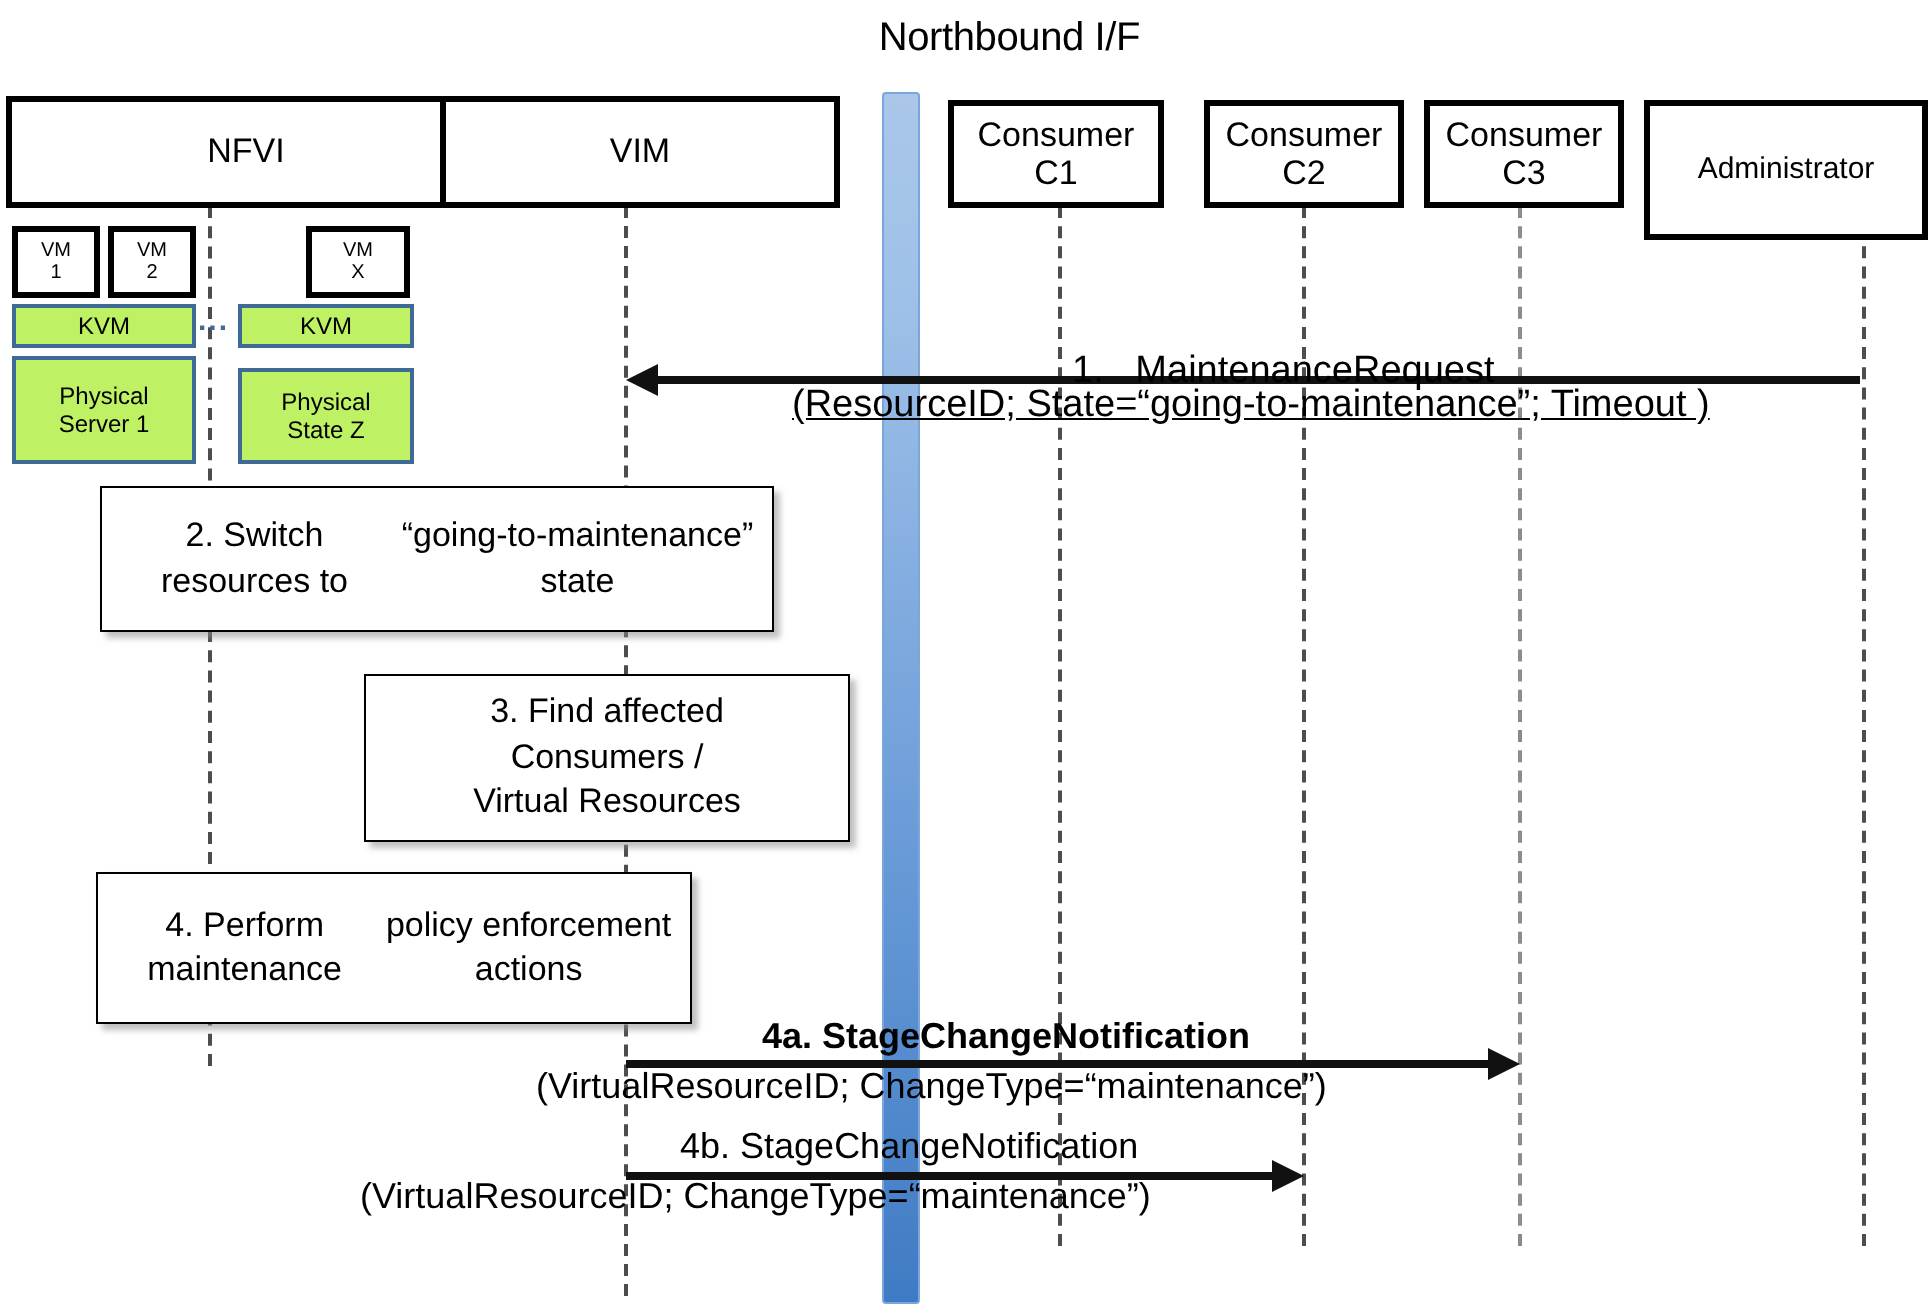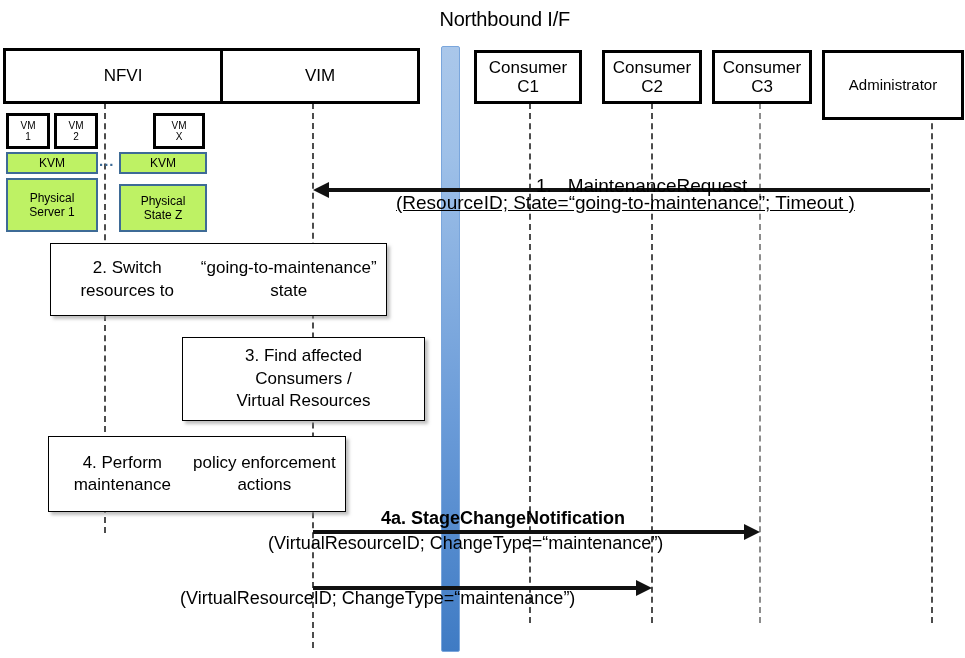--- a/index.html
+++ b/index.html
@@ -246,15 +246,16 @@
     <span>policy enforcement actions</span>
   </div>
 
   <div class="msg-line" style="left:313px; top:530px; width:432px;"></div>
   <div class="arrowhead right" style="left:744px; top:524px;"></div>
   <div class="msg-label" style="left:381px; top:508px;font-weight:bold;">4a. StageChangeNotification</div>
   <div class="msg-label" style="left:268px; top:533px;">(VirtualResourceID; ChangeType=“maintenance”)</div>
 
   <div class="msg-line" style="left:313px; top:586px; width:324px;"></div>
   <div class="arrowhead right" style="left:636px; top:580px;"></div>
+  <div class="msg-label" style="left:340px; top:563px;">4b. StageChangeNotification</div>
   <div class="msg-label" style="left:180px; top:588px;">(VirtualResourceID; ChangeType=“maintenance”)</div>
 
 </div>
 
 </body></html>

